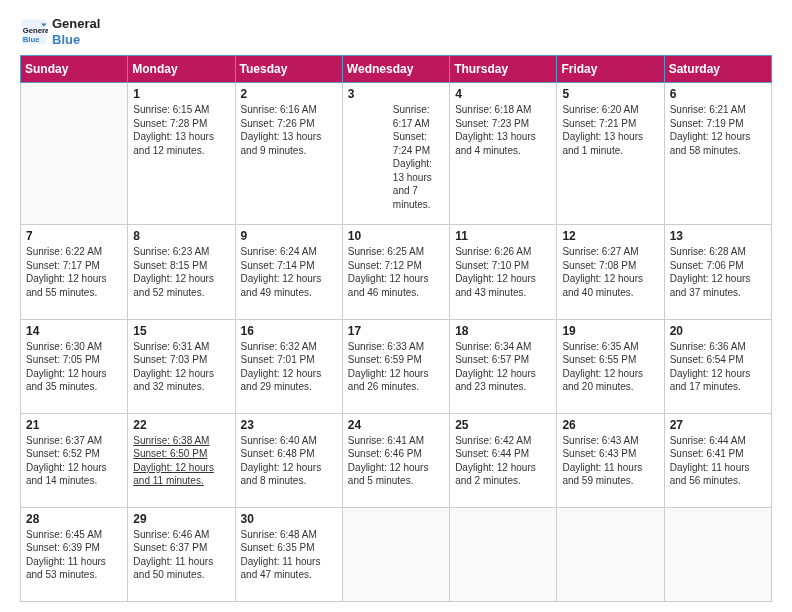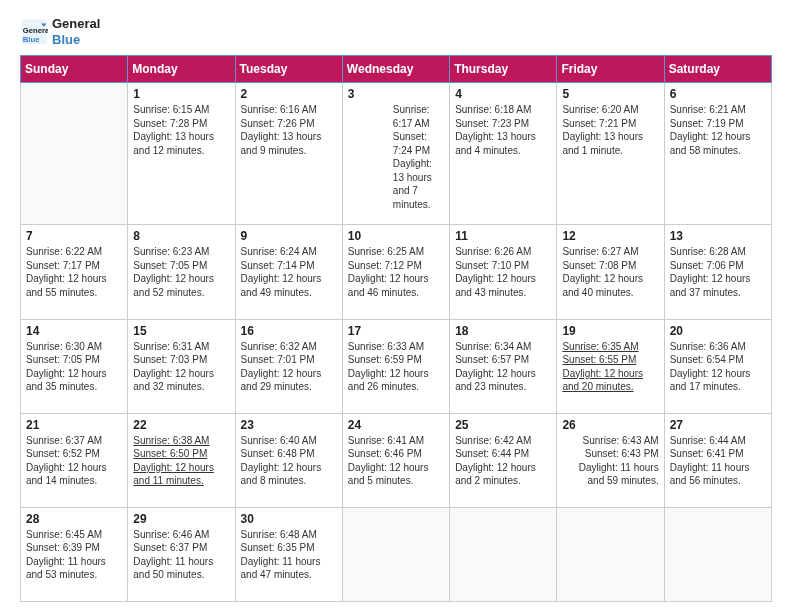--- a/index.html
+++ b/index.html
@@ -169,21 +169,21 @@
           <td>
             <span class="day-number">7</span>
             <div class="day-info" style="white-space: pre-line;">Sunrise: 6:22 AM
 Sunset: 7:17 PM
 Daylight: 12 hours
 and 55 minutes.</div>
           </td>
           <td>
             <span class="day-number">8</span>
             <div class="day-info" style="white-space: pre-line;">Sunrise: 6:23 AM
-Sunset: 7:05 PM
+Sunset: 8:15 PM
 Daylight: 12 hours
 and 52 minutes.</div>
           </td>
           <td>
             <span class="day-number">9</span>
             <div class="day-info" style="white-space: pre-line;">Sunrise: 6:24 AM
 Sunset: 7:14 PM
 Daylight: 12 hours
 and 49 minutes.</div>
           </td>
@@ -247,21 +247,21 @@
           </td>
           <td>
             <span class="day-number">18</span>
             <div class="day-info" style="white-space: pre-line;">Sunrise: 6:34 AM
 Sunset: 6:57 PM
 Daylight: 12 hours
 and 23 minutes.</div>
           </td>
           <td>
             <span class="day-number">19</span>
-            <div class="day-info" style="white-space: pre-line; text-decoration: underline;">Sunrise: 6:35 AM
+            <div class="day-info" style="white-space: pre-line;">Sunrise: 6:35 AM
 Sunset: 6:55 PM
 Daylight: 12 hours
 and 20 minutes.</div>
           </td>
           <td>
             <span class="day-number">20</span>
             <div class="day-info" style="white-space: pre-line;">Sunrise: 6:36 AM
 Sunset: 6:54 PM
 Daylight: 12 hours
 and 17 minutes.</div>
@@ -298,21 +298,21 @@
           </td>
           <td>
             <span class="day-number">25</span>
             <div class="day-info" style="white-space: pre-line;">Sunrise: 6:42 AM
 Sunset: 6:44 PM
 Daylight: 12 hours
 and 2 minutes.</div>
           </td>
           <td>
             <span class="day-number">26</span>
-            <div class="day-info" style="white-space: pre-line; text-align: right;">Sunrise: 6:43 AM
+            <div class="day-info" style="white-space: pre-line;">Sunrise: 6:43 AM
 Sunset: 6:43 PM
 Daylight: 11 hours
 and 59 minutes.</div>
           </td>
           <td>
             <span class="day-number">27</span>
             <div class="day-info" style="white-space: pre-line;">Sunrise: 6:44 AM
 Sunset: 6:41 PM
 Daylight: 11 hours
 and 56 minutes.</div>

